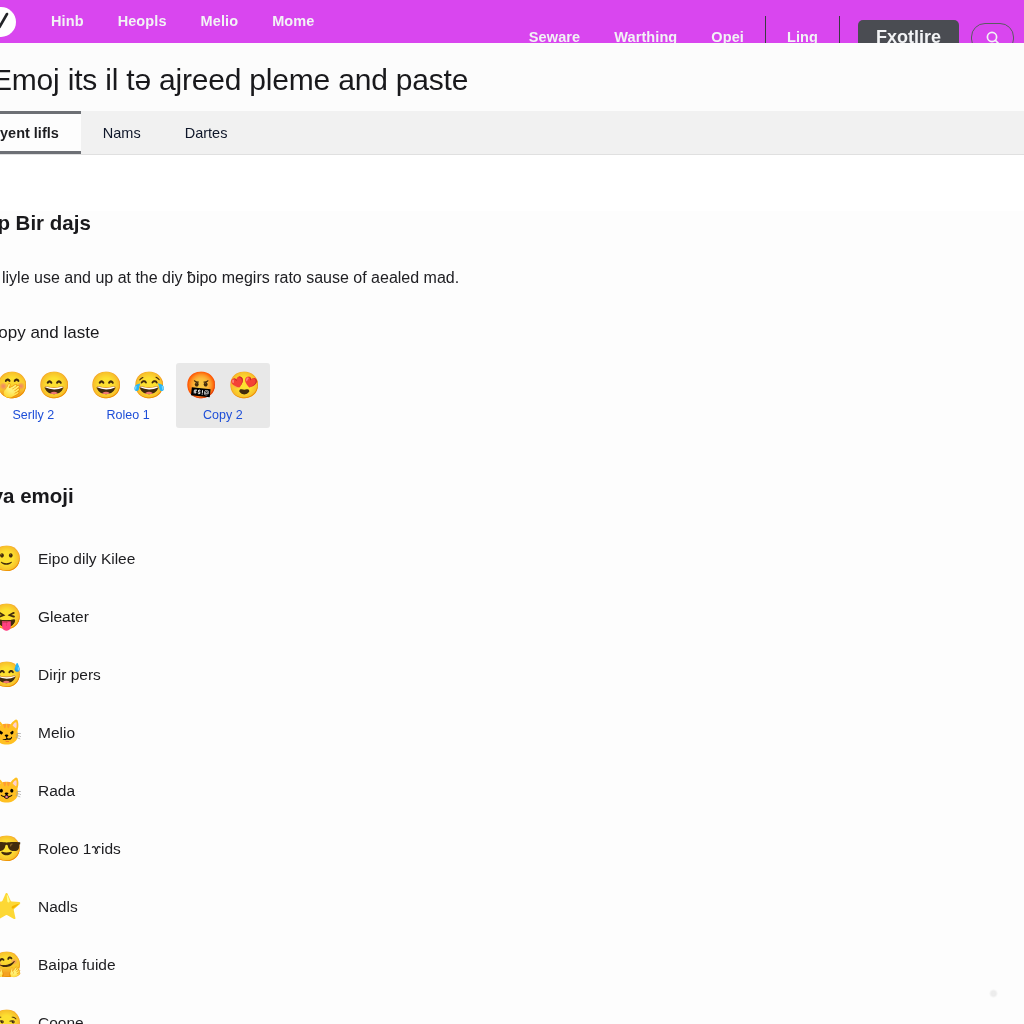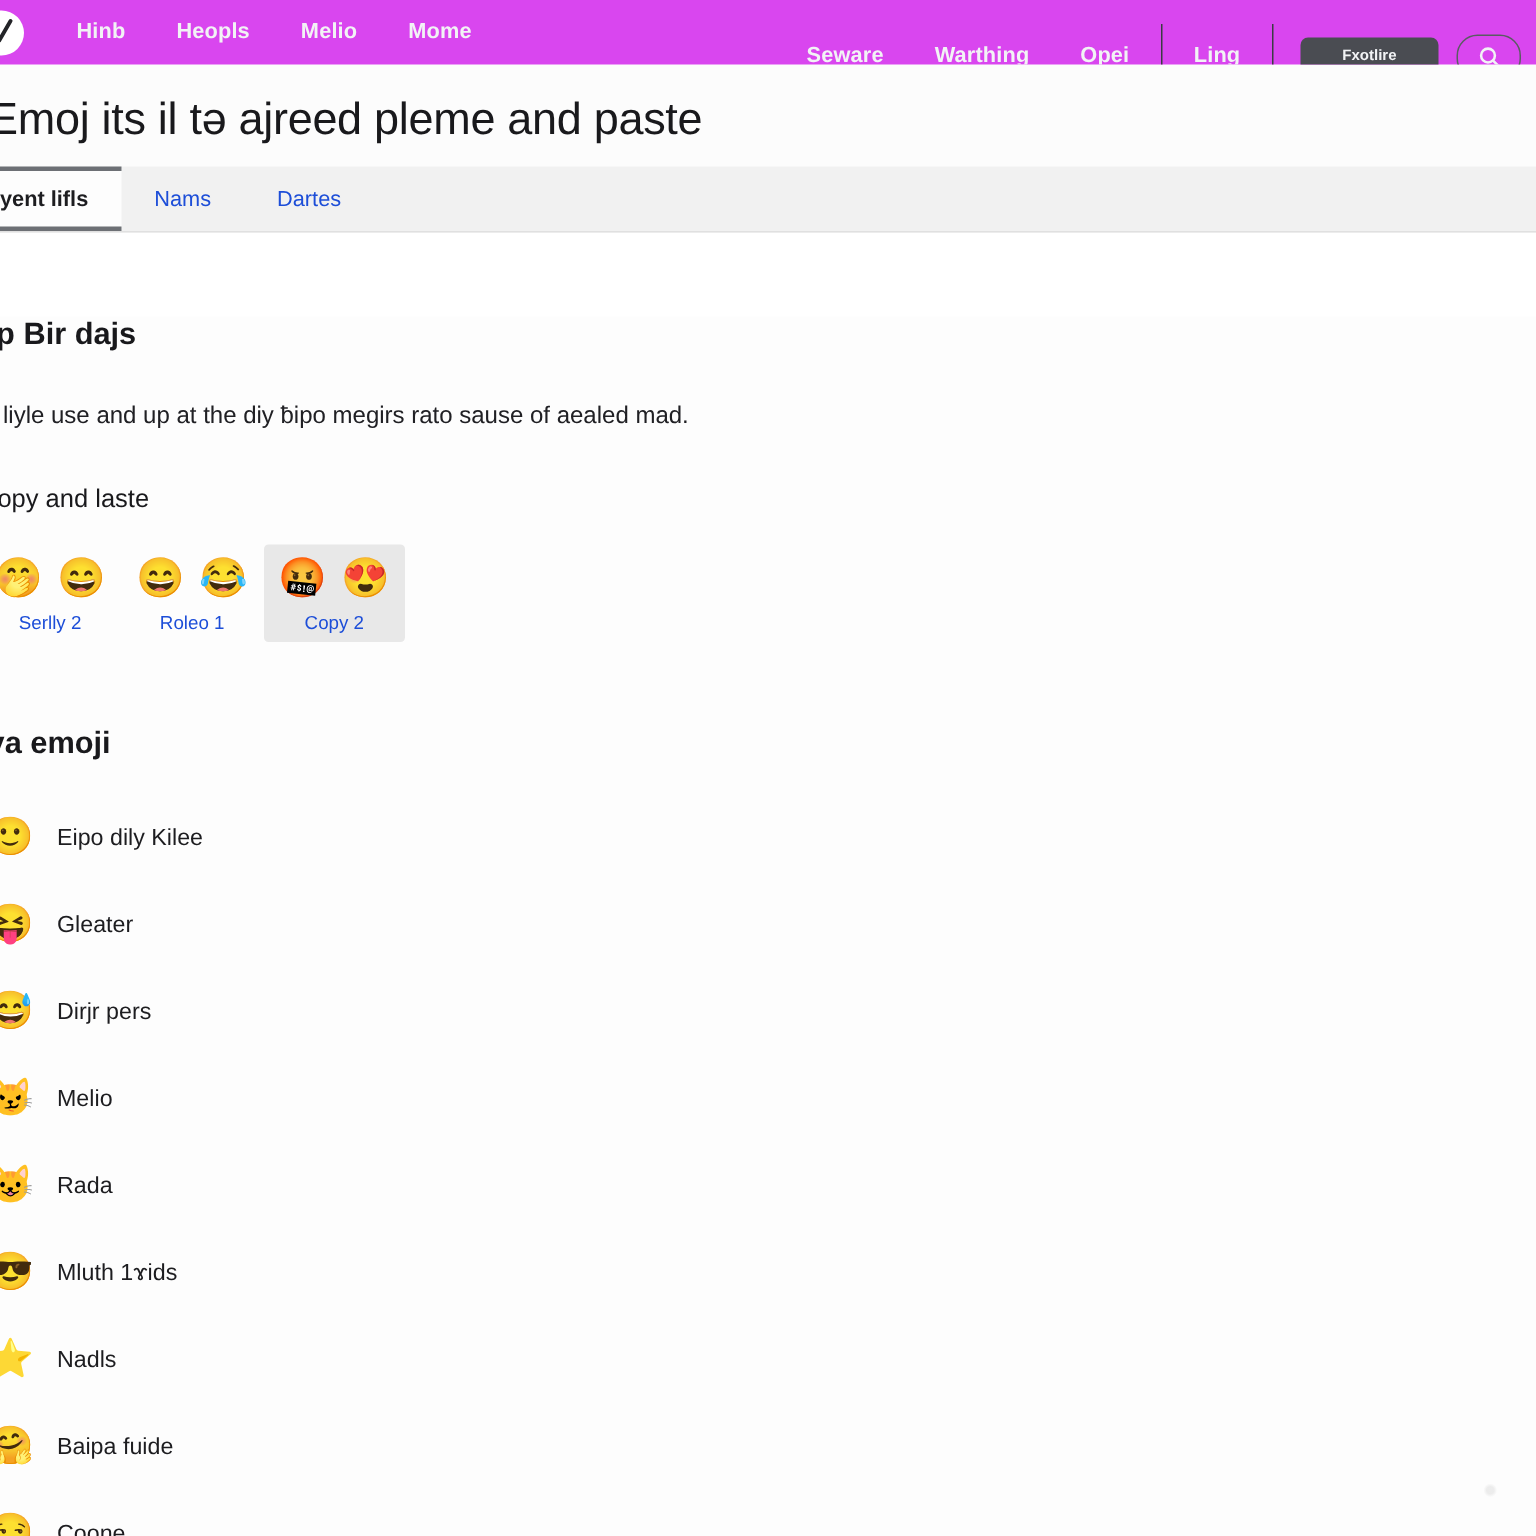--- a/index.html
+++ b/index.html
@@ -61,24 +61,24 @@
   }
   .nav-divider {
     width: 1px;
     height: 43px;
     background: #3a3c42;
     margin: 0 4px;
   }
   .nav-btn {
     background: #4a4c52;
     color: #f2f3f5;
-    font-size: 10px;
+    font-size: 18px;
     font-weight: bold;
     border-radius: 5px;
-    padding: 7px 28px;
+    padding: 7px 18px;
     margin-left: 14px;
     white-space: nowrap;
   }
   .search-btn {
     width: 41px;
     height: 28px;
     border: 1px solid #5a5c62;
     border-radius: 14px;
     margin-left: 12px;
     margin-right: 10px;
@@ -111,21 +111,21 @@
     align-items: stretch;
     margin-left: -40px;
     padding-left: 40px;
     box-sizing: border-box;
   }
   .tab {
     display: flex;
     align-items: center;
     padding: 0 22px;
     font-size: 14.5px;
-    color: #1d4ed8;
+    color: #0f172a;
     white-space: nowrap;
     box-sizing: border-box;
   }
   .tab.active {
     background: #fdfdfd;
     color: #1d1d20;
     font-weight: bold;
     border-top: 3px solid #6d7075;
     border-bottom: 3px solid #6d7075;
     margin-left: -38px;
@@ -323,21 +323,21 @@
       <div class="emoji-name">Melio</div>
     </div>
 
     <div class="emoji-row">
       <div class="emoji-glyph">😺</div>
       <div class="emoji-name">Rada</div>
     </div>
 
     <div class="emoji-row">
       <div class="emoji-glyph">😎</div>
-      <div class="emoji-name">Mluth 1ɤids</div>
+      <div class="emoji-name">Roleo 1ɤids</div>
     </div>
 
     <div class="emoji-row">
       <div class="emoji-glyph">⭐</div>
       <div class="emoji-name">Nadls</div>
     </div>
 
     <div class="emoji-row">
       <div class="emoji-glyph">🤗</div>
       <div class="emoji-name">Baipa fuide</div>

